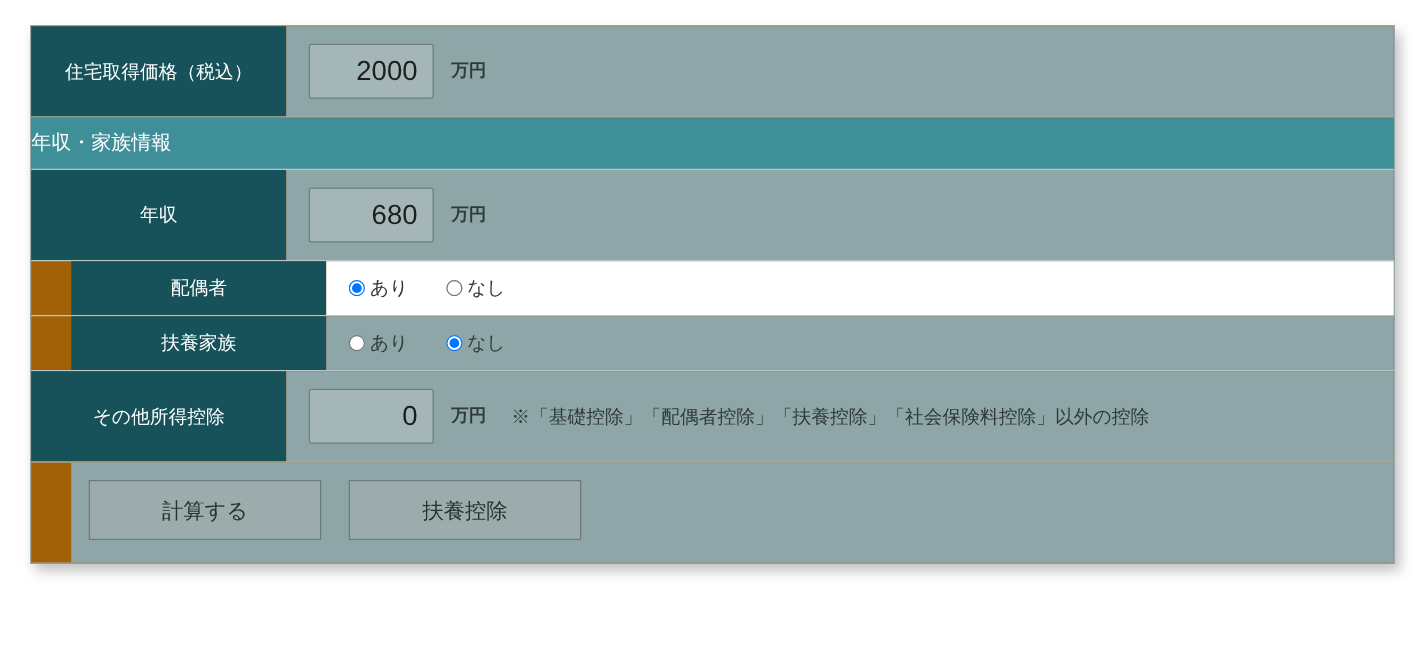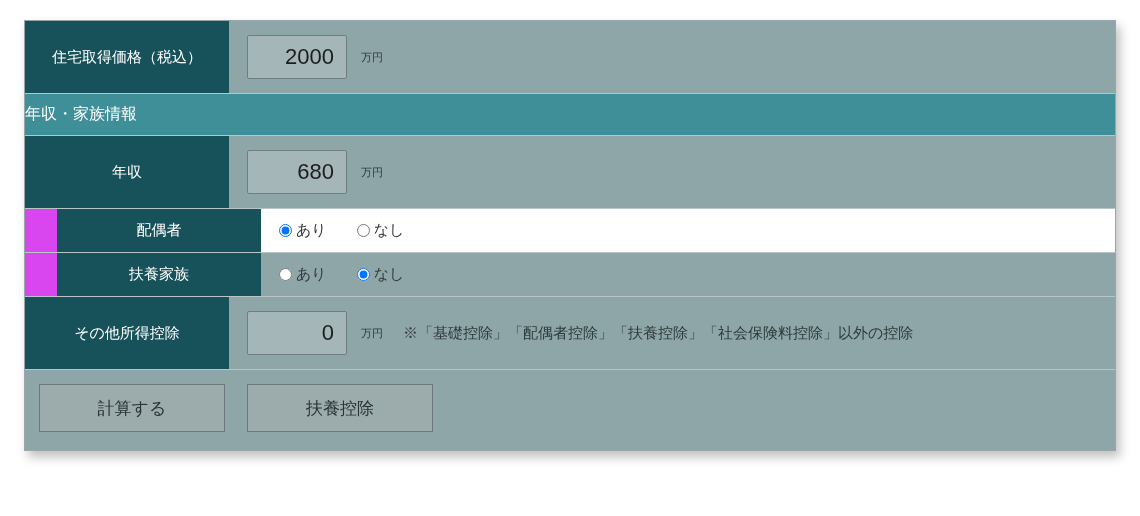--- a/index.html
+++ b/index.html
@@ -4,21 +4,21 @@
 <style>
   * { box-sizing: border-box; }
   html, body { margin: 0; padding: 0; }
   body {
     font-family: "Hiragino Kaku Gothic ProN", "Yu Gothic", Meiryo, sans-serif;
     background: #ffffff;
     width: 1140px;
   }
   .panel {
     margin: 20px 24px;
-    background: #d946ef;
+    background: #a16207;
     border: 1px solid #9aa7a8;
     box-shadow: 4px 6px 10px rgba(0,0,0,0.25);
   }
   .row {
     display: flex;
     align-items: stretch;
     border-bottom: 1px solid #b8c6c7;
   }
   .row:last-of-type { border-bottom: none; }
   .label-cell {
@@ -47,22 +47,23 @@
     background: #a4b6b8;
     border: 1px solid #6f7f80;
     border-radius: 2px;
     font-size: 22px;
     text-align: right;
     padding: 0 12px;
     color: #1d1d1d;
     font-family: Liberation Sans, sans-serif;
   }
   .unit {
-    font-size: 11px;
+    font-size: 14px;
     color: #2f3a3a;
+    font-weight: bold;
   }
   .note {
     font-size: 15px;
     color: #2f3a3a;
     margin-left: 6px;
   }
   .section-header {
     background: #3f8f99;
     color: #ffffff;
     font-size: 16px;
@@ -77,20 +78,21 @@
     font-size: 15px;
     color: #333;
   }
   .field-cell:not(.white) .radio-item { color: #2f3a3a; }
   .radio-item input { margin: 0; }
   .action-row {
     display: flex;
     gap: 22px;
     padding: 14px 14px 18px 14px;
     background: #8fa6a9;
+    margin-left: 32px;
   }
   .btn {
     width: 186px;
     height: 48px;
     background: #9cacad;
     border: 1px solid #6c7a7b;
     font-size: 17px;
     color: #2a3232;
     cursor: pointer;
     font-family: inherit;

